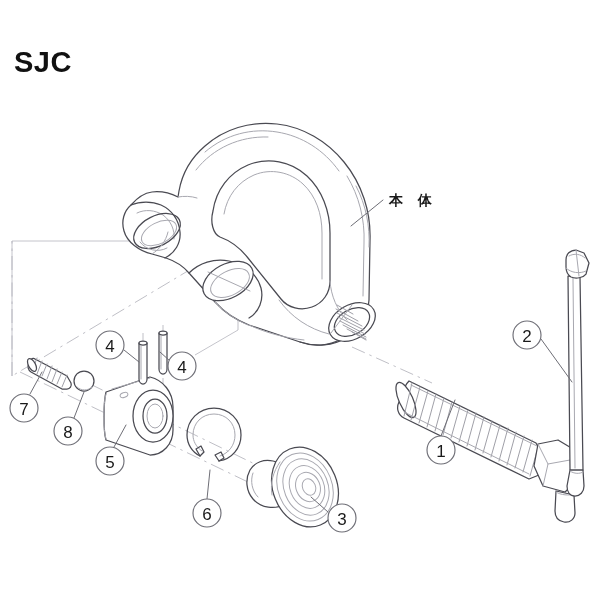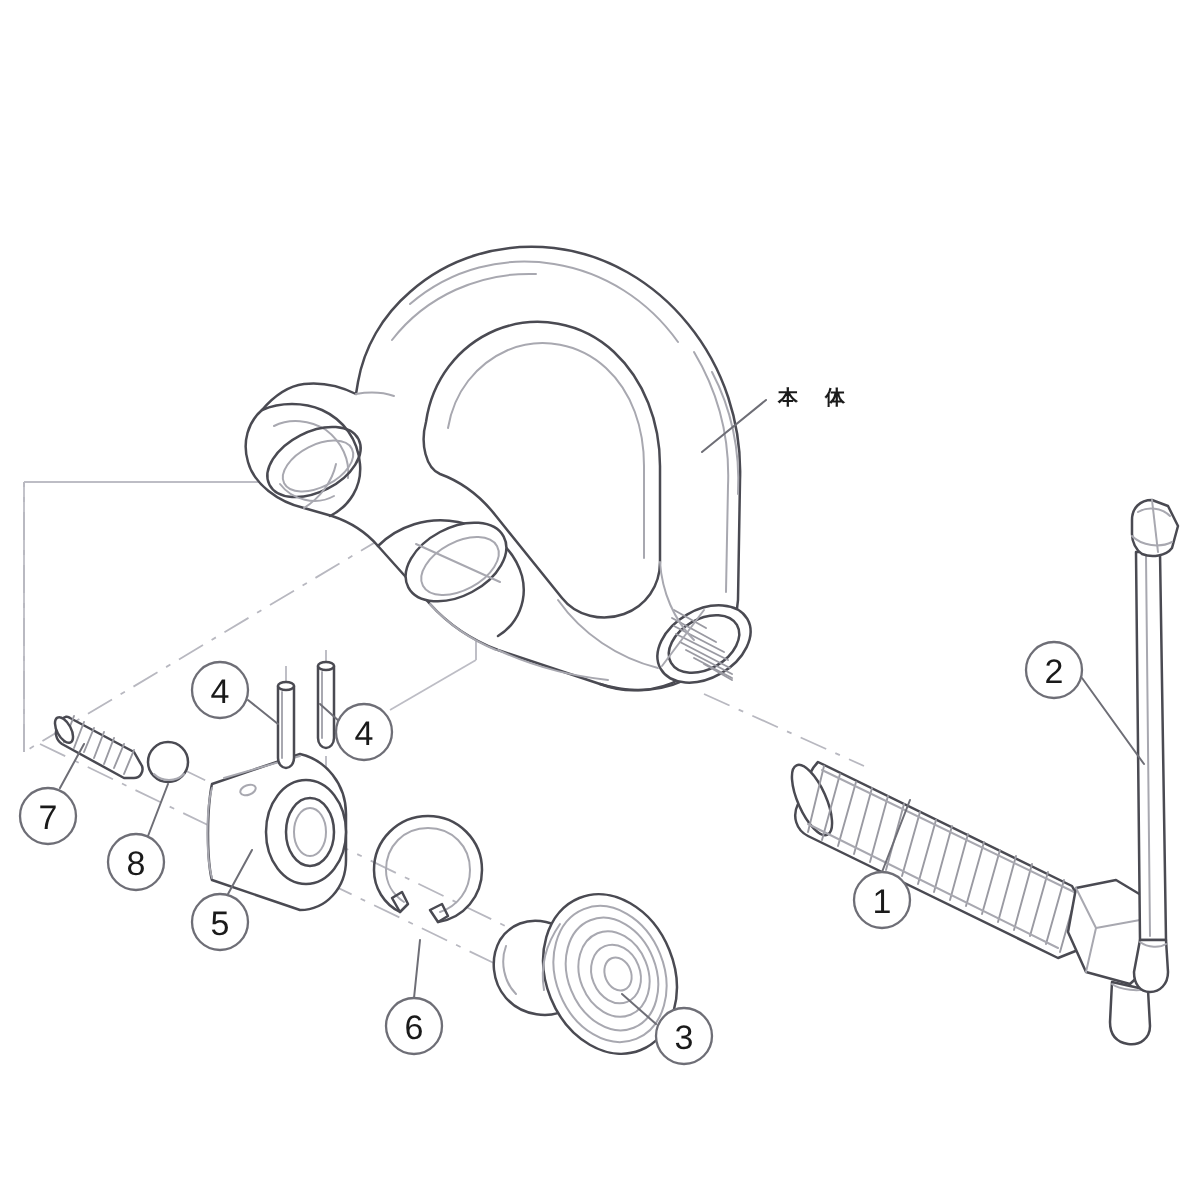--- a/index.html
+++ b/index.html
@@ -26,21 +26,21 @@
     font-weight: 700;
     letter-spacing: 0.5px;
     color: #111111;
     line-height: 1;
     user-select: none;
   }
   #jp-label {
     position: absolute;
     left: 389px;
     top: 192px;
-    font-size: 10px;
+    font-size: 14px;
     font-weight: 600;
     color: #1a1a1a;
     letter-spacing: 5px;
     white-space: nowrap;
     font-family: "DejaVu Sans", "Liberation Sans", sans-serif;
     text-align: center;
   }
   svg#art {
     position: absolute;
     left: 0;
@@ -56,20 +56,21 @@
     fill: #1a1a1a;
     text-anchor: middle;
     dominant-baseline: central;
   }
 </style>
 </head>
 <body>
 
 <div id="sheet">
 
+  <div id="title">SJC</div>
 
   <svg id="art" viewBox="0 0 600 600" xmlns="http://www.w3.org/2000/svg">
     <defs>
       <style>
         .ol  { fill:#ffffff; stroke:#4a4a52; stroke-width:1.25; stroke-linejoin:round; stroke-linecap:round; }
         .olN { fill:none;    stroke:#4a4a52; stroke-width:1.25; stroke-linejoin:round; stroke-linecap:round; }
         .dt  { fill:none;    stroke:#a8a8b0; stroke-width:1;    stroke-linejoin:round; stroke-linecap:round; }
         .dt2 { fill:none;    stroke:#b9b9c1; stroke-width:0.9;  stroke-linecap:round; }
         .th  { fill:none;    stroke:#9a9aa2; stroke-width:0.95; stroke-linecap:round; }
         .cst { fill:none;    stroke:#b8b8c0; stroke-width:0.9;  stroke-dasharray:14 5 2.5 5; stroke-linecap:butt; }

